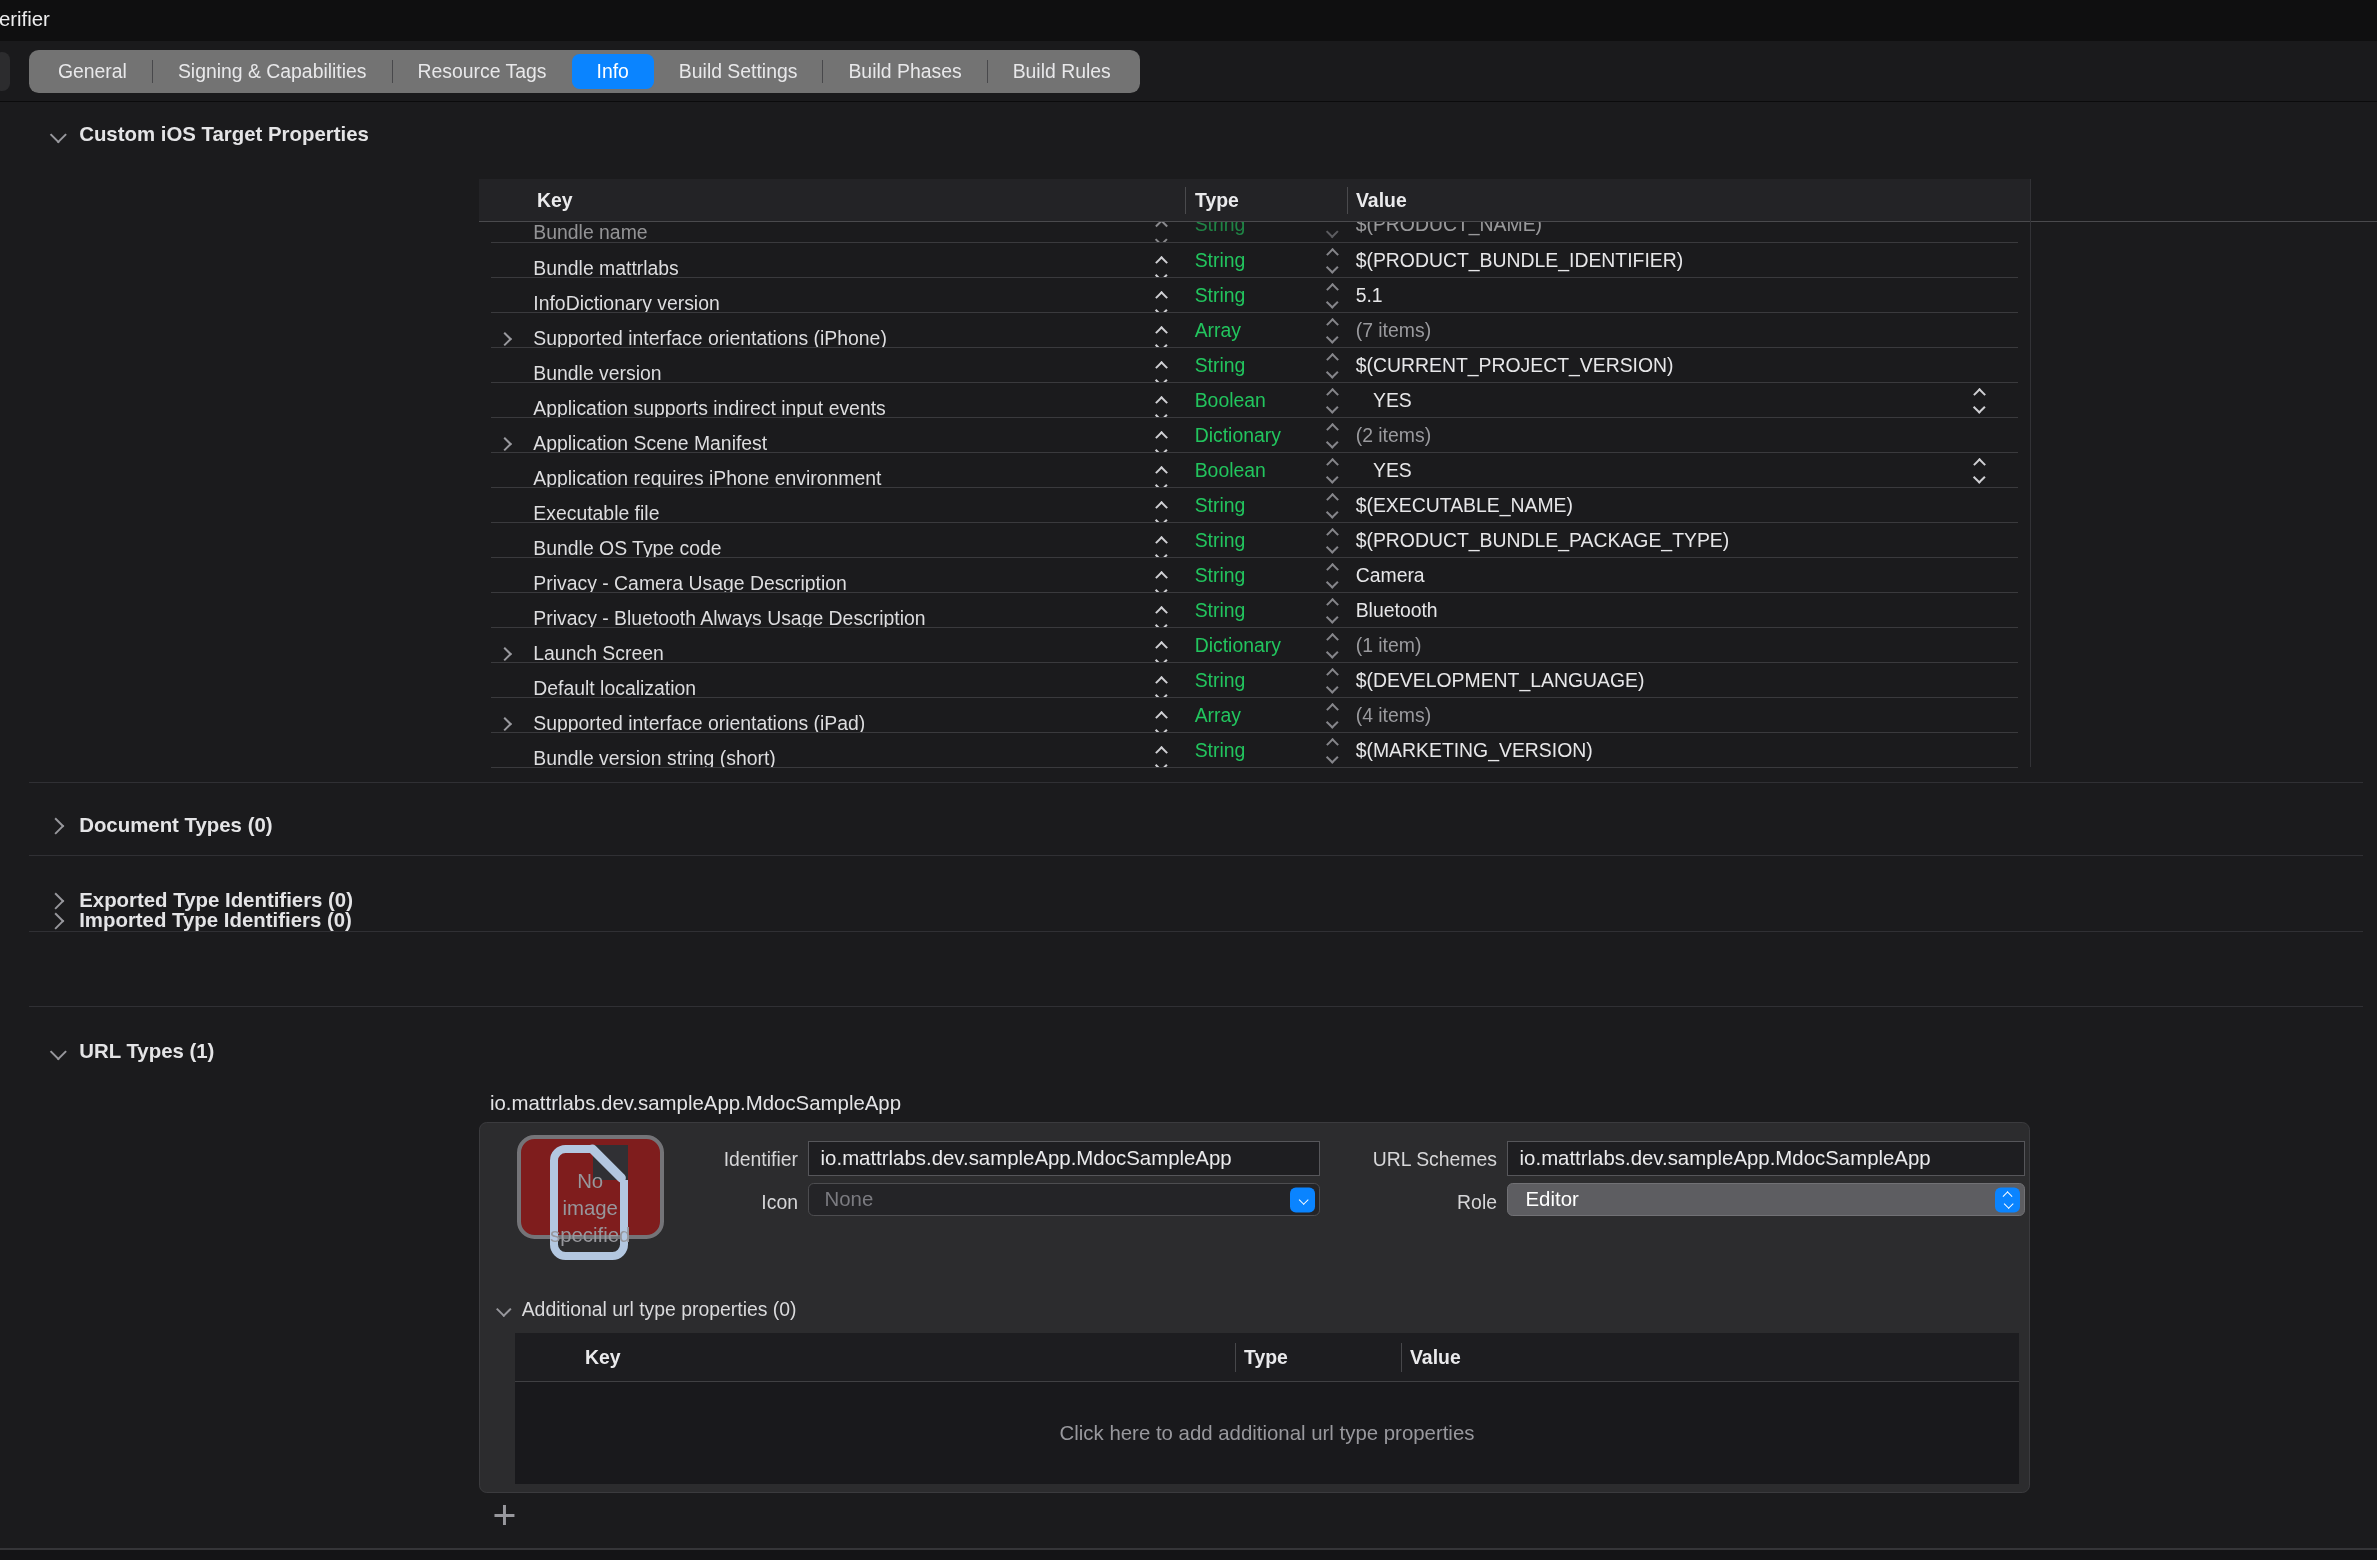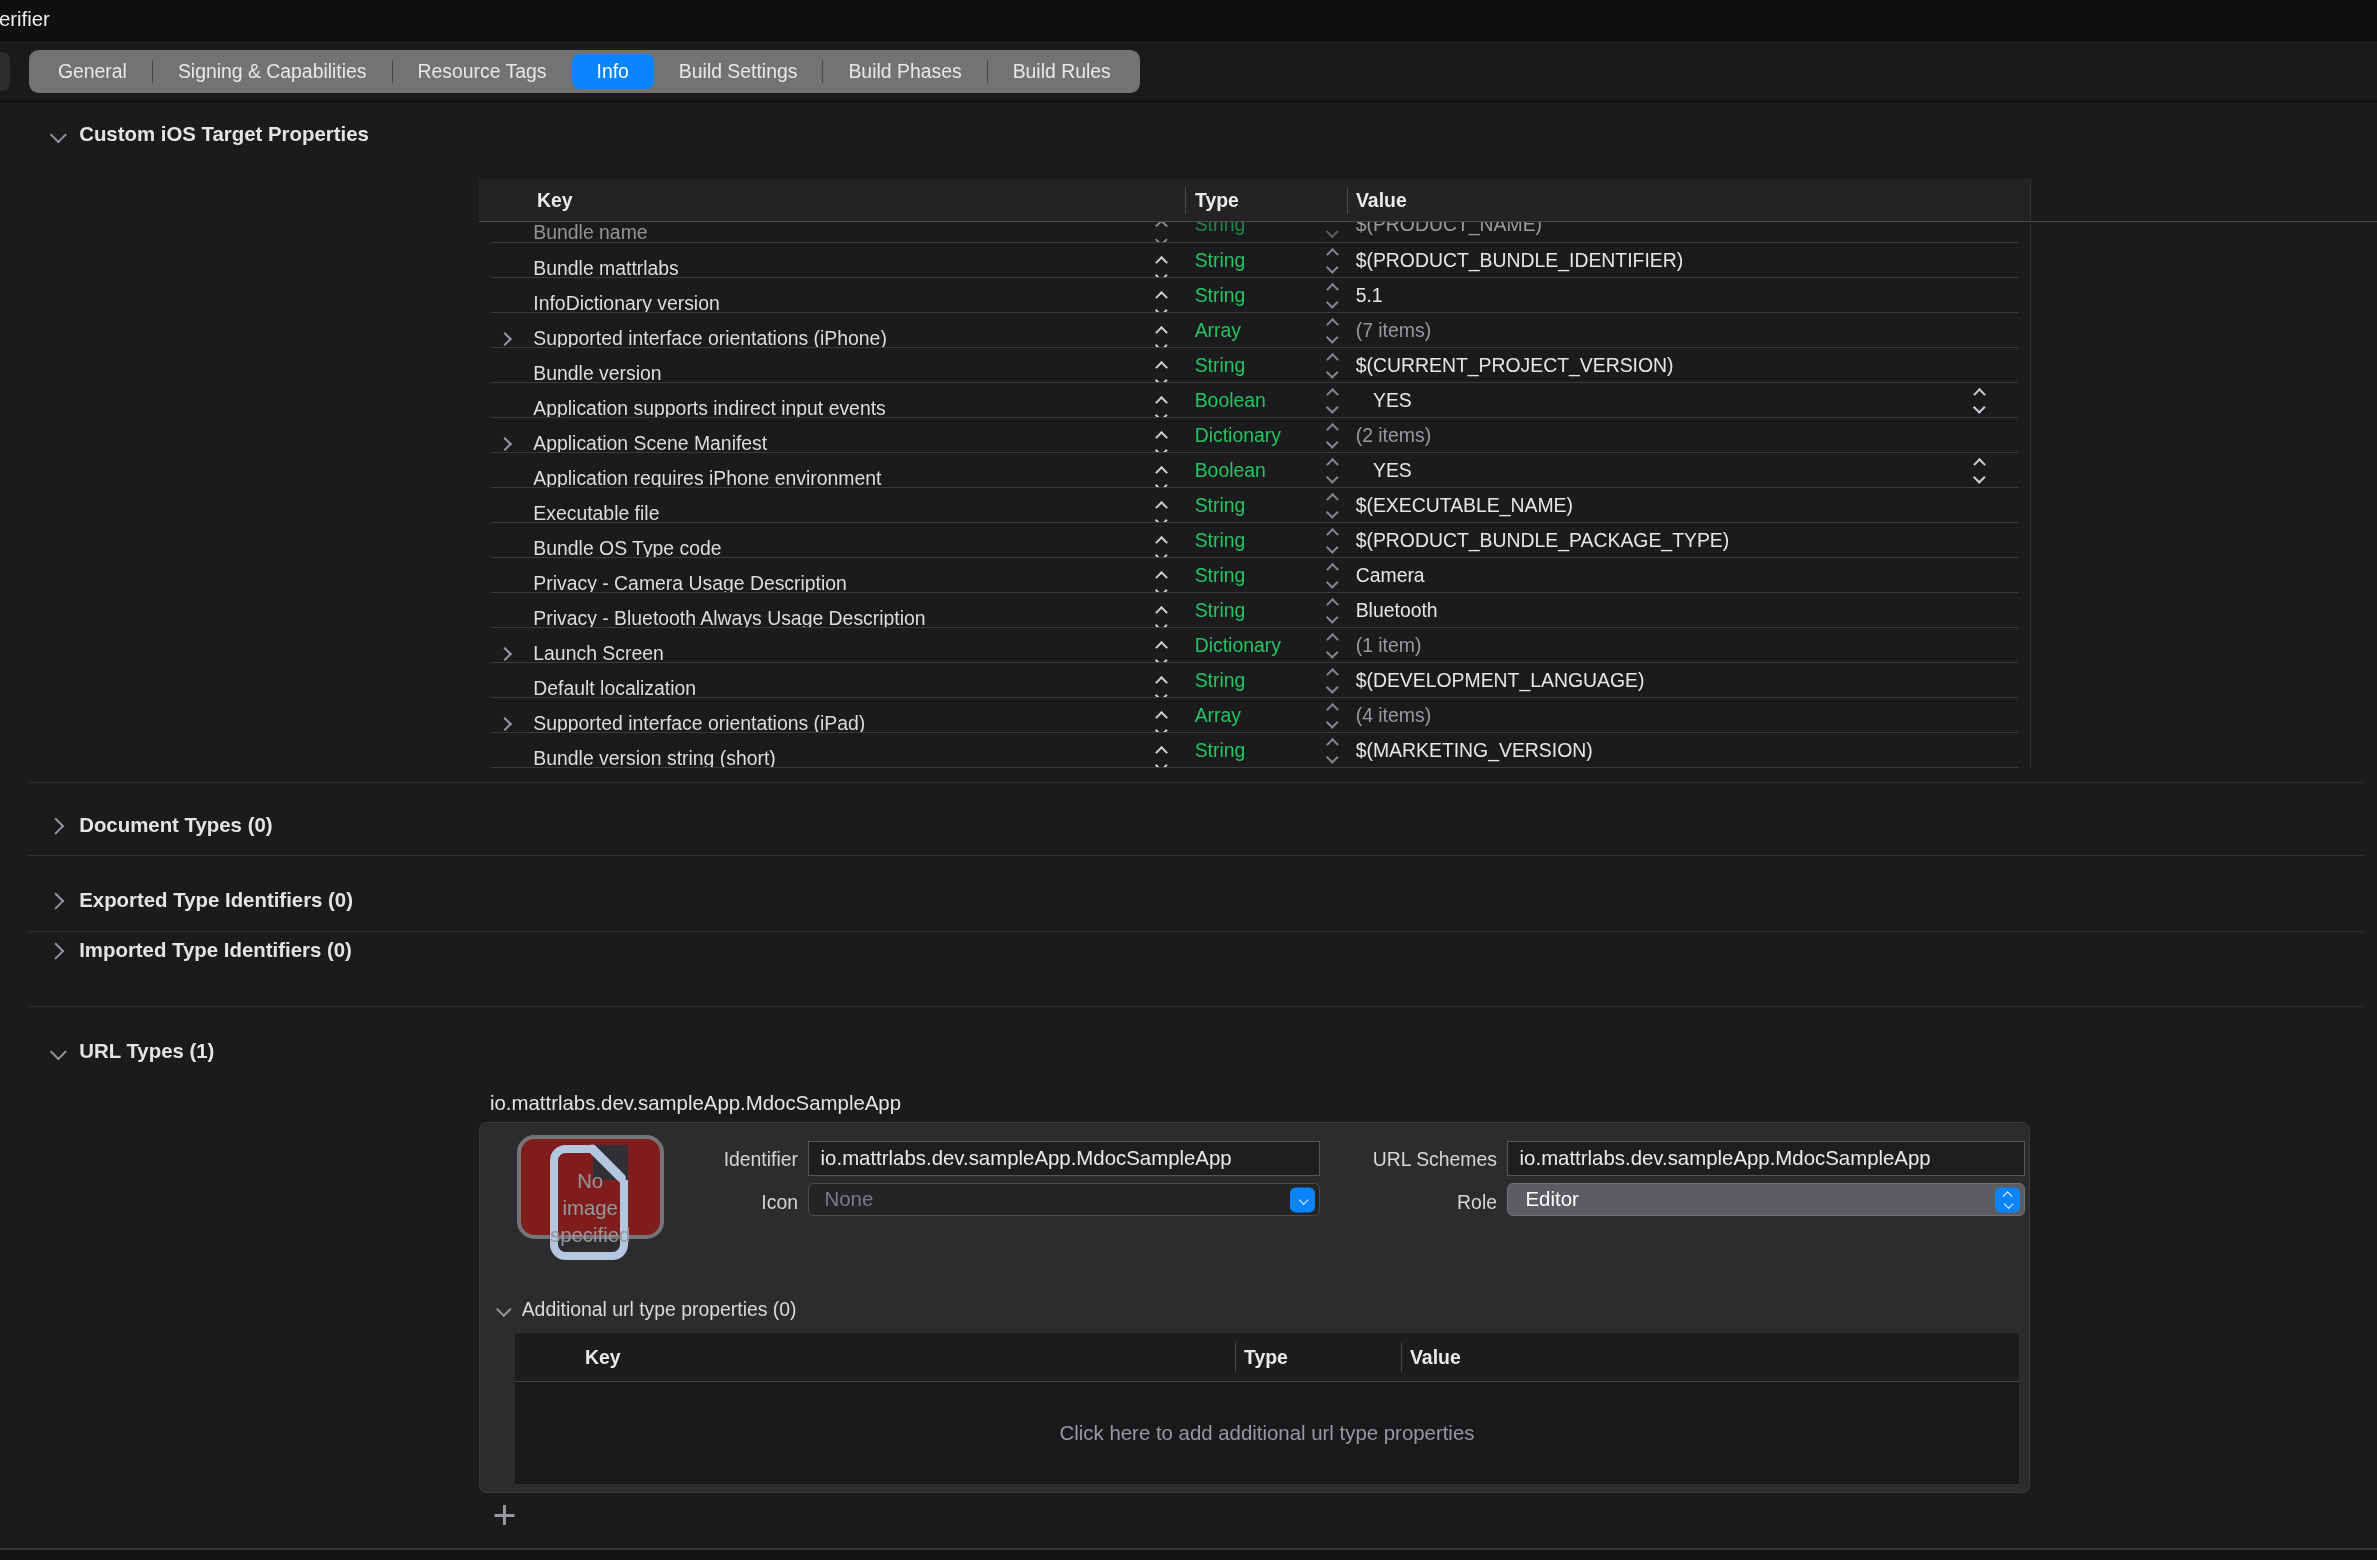--- a/index.html
+++ b/index.html
@@ -516,21 +516,21 @@
   <div class="sect-head" style="top:811px;">
     <span class="chev right"></span>
     <span class="slabel">Document Types (0)</span>
   </div>
   <div class="sect-sep" style="top:855px;"></div>
   <div class="sect-head" style="top:886px;">
     <span class="chev right"></span>
     <span class="slabel">Exported Type Identifiers (0)</span>
   </div>
   <div class="sect-sep" style="top:931px;"></div>
-  <div class="sect-head" style="top:906px;margin-top:30px;">
+  <div class="sect-head" style="top:906px;">
     <span class="chev right"></span>
     <span class="slabel">Imported Type Identifiers (0)</span>
   </div>
   <div class="sect-sep" style="top:1006px;"></div>
   <div class="sect-head" style="top:1037px;">
     <span class="chev down"></span>
     <span class="slabel">URL Types (1)</span>
   </div>
 
   <div id="url-item-title">io.mattrlabs.dev.sampleApp.MdocSampleApp</div>

